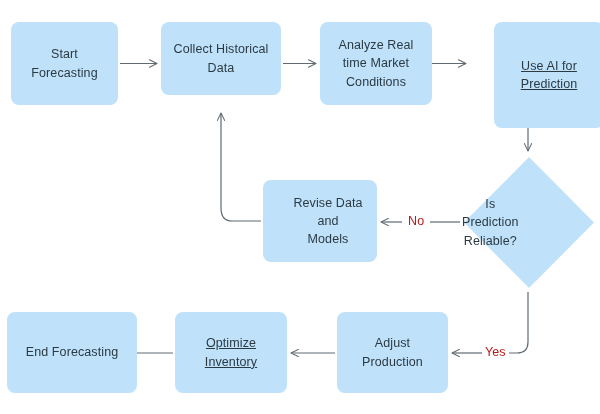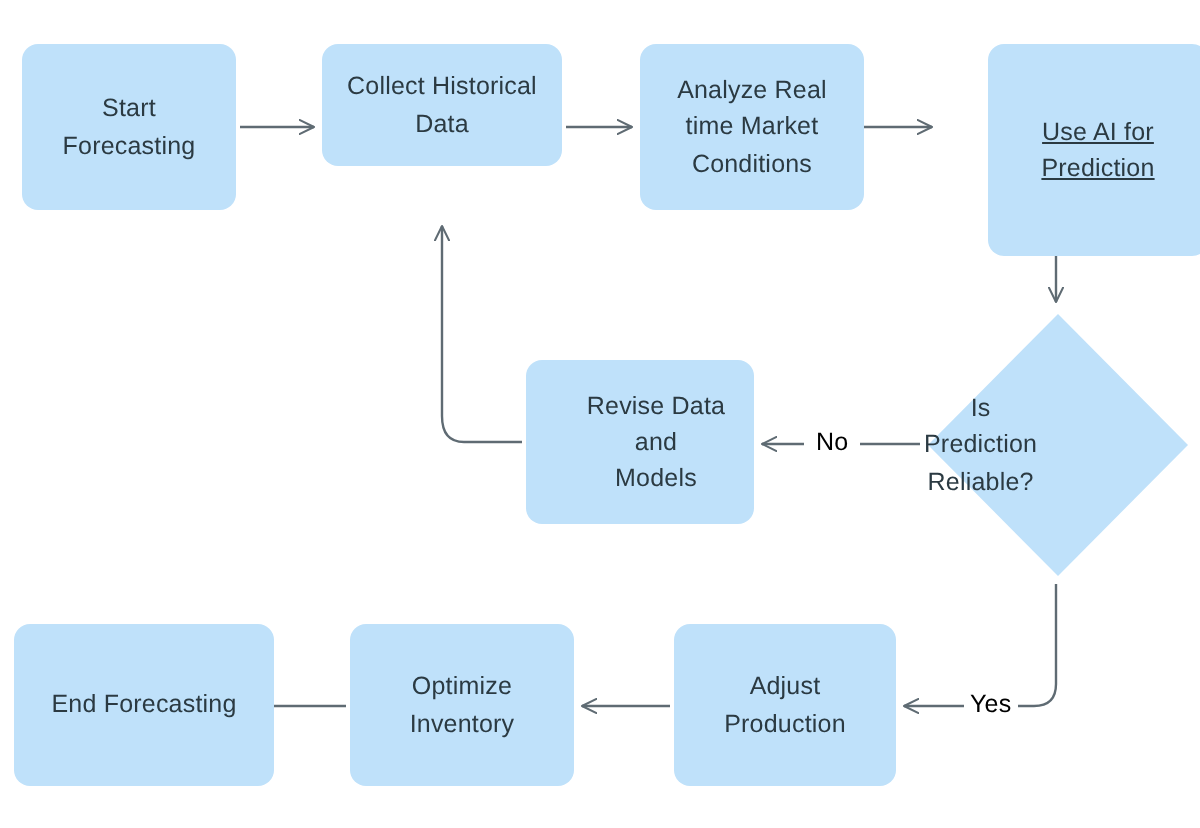--- a/index.html
+++ b/index.html
@@ -57,21 +57,21 @@
   .edge-layer {
     position: absolute;
     left: 0;
     top: 0;
     width: 600px;
     height: 414px;
     pointer-events: none;
   }
   .edge-label {
     position: absolute;
-    color: #000000;
+    color: #b91c1c;
     font-size: 12.5px;
     letter-spacing: 0.1px;
     background: #ffffff;
     padding: 0 3px;
     white-space: nowrap;
   }
 </style>
 </head>
 <body>
 
@@ -101,21 +101,21 @@
     <path d="M 482 353 L 452 353" fill="none" stroke="#5f6b73" stroke-width="1.2" marker-end="url(#arrowhead)"></path>
 
     <path d="M 335 353 L 291 353" fill="none" stroke="#5f6b73" stroke-width="1.2" marker-end="url(#arrowhead)"></path>
 
     <path d="M 173 353 L 124 353" fill="none" stroke="#5f6b73" stroke-width="1.2" marker-end="url(#arrowhead)"></path>
   </svg>
 
   <div class="node" style="left:11px;  top:22px;  width:107px; height:83px;">Start
 Forecasting</div>
 
-  <div class="node" style="left:161px; top:22px;  width:120px; height:61px;">Collect Historical
+  <div class="node" style="left:161px; top:22px;  width:120px; height:73px;">Collect Historical
 Data</div>
 
   <div class="node" style="left:320px; top:22px;  width:112px; height:83px;">Analyze Real
 time Market
 Conditions</div>
 
   <div class="node" style="left:494px; top:22px;  width:110px; height:106px;text-decoration:underline;">Use AI for
 Prediction</div>
 
   <div class="diamond-wrap" style="left:462px; top:155px; width:134px; height:135px;">
@@ -126,21 +126,21 @@
 Prediction
 Reliable?</div>
   </div>
 
   <div class="node" style="left:263px; top:180px; width:114px; height:82px;padding-left:24px;">Revise Data and
 Models</div>
 
   <div class="node" style="left:337px; top:312px; width:111px; height:81px;">Adjust
 Production</div>
 
-  <div class="node" style="left:175px; top:312px; width:112px; height:81px;">Optimize
+  <div class="node" style="left:175px; top:312px; width:112px; height:81px;text-decoration:underline;">Optimize
 Inventory</div>
 
   <div class="node" style="left:7px;   top:312px; width:130px; height:81px;">End Forecasting</div>
 
   <div class="edge-label" style="left:405px; top:214px;">No</div>
 
   <div class="edge-label" style="left:482px; top:345px;">Yes</div>
 
 </div>
 

